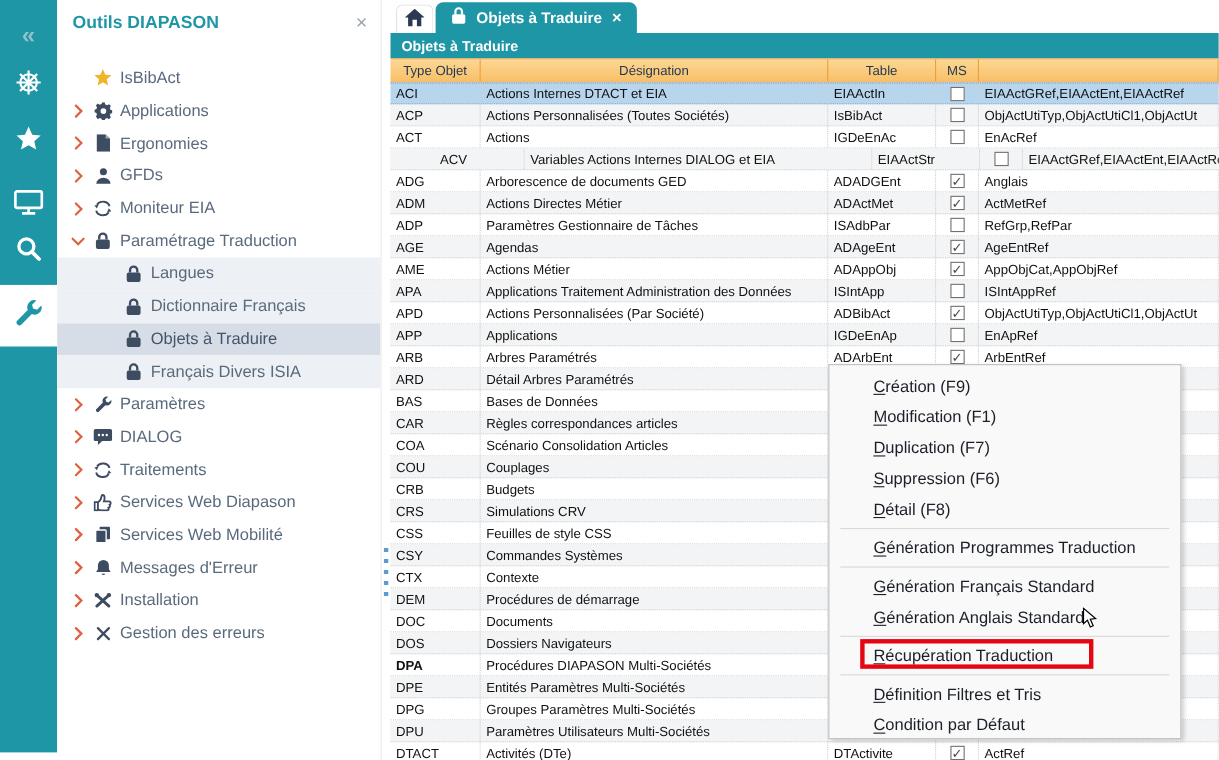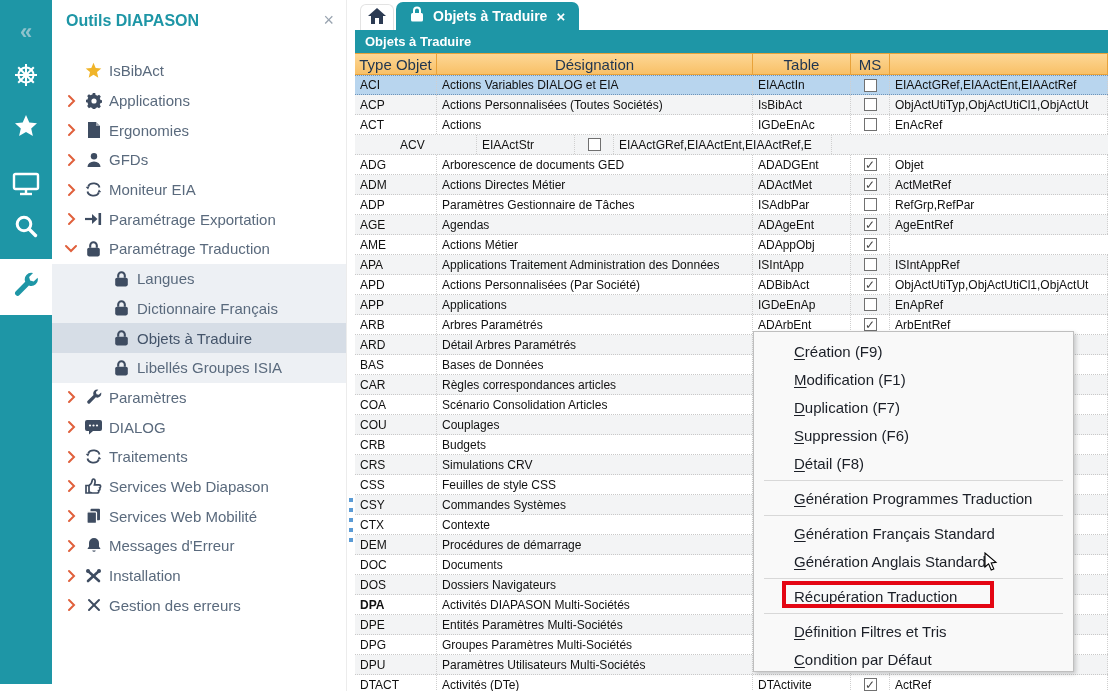--- a/index.html
+++ b/index.html
@@ -41,21 +41,21 @@
     border-radius:7px 7px 0 0;display:flex;align-items:center;padding:0 14px;gap:9px;}
   .tab-label{color:#fff;font-size:14px;font-weight:bold;white-space:nowrap;}
   .tab-close{color:#fff;font-size:15px;font-weight:bold;line-height:1;}
   .viewbar{position:absolute;left:0;top:30px;width:753px;height:23px;background:#1E96A6;
     display:flex;align-items:center;}
   .view-title{color:#fff;font-size:13px;font-weight:bold;margin-left:10px;}
   
   .grid{position:absolute;left:0;top:53px;width:753px;}
   .grid-header{display:flex;height:22px;background:linear-gradient(#FDD795,#F8C067);
     border-top:1px solid #E8A23A;border-bottom:1px solid #E8A23A;box-sizing:border-box;}
-  .gh-cell{box-sizing:border-box;border-right:1px solid #E8A23A;color:#1F3550;font-size:15px;
+  .gh-cell{box-sizing:border-box;border-right:1px solid #E8A23A;color:#1F3550;font-size:12px;
     display:flex;align-items:center;justify-content:center;flex:none;overflow:hidden;}
   .grid-body{position:relative;}
   .grid-row{display:flex;height:20px;box-sizing:border-box;border-bottom:1px dotted #C9C9C9;background:#fff;}
   .grid-row.alt{background:#F3F4F5;}
   .grid-row.selected{background:#B8D5EE;border-top:1px dotted #6F94B8;border-bottom:1px dotted #6F94B8;}
   .g-cell{box-sizing:border-box;border-right:1px dotted #CFCFCF;color:#111;font-size:12px;
     display:flex;align-items:center;flex:none;overflow:hidden;white-space:nowrap;padding-left:5px;}
   .g-cell.center{justify-content:center;padding-left:0;}
   .chk{width:13px;height:13px;border:1px solid #707070;background:#fff;box-sizing:border-box;
     display:flex;align-items:center;justify-content:center;font-size:12px;color:#4A4A4A;line-height:1;}
@@ -185,35 +185,20 @@
               <path d="M14.5 5.5 A6 5 0 0 0 3.2 4.1"></path>
             </g>
             <path d="M0.8 4.9 L4.6 4.1 L3.1 7.6 Z" fill="#3E4C61"></path>
             <path d="M16.2 10.1 L12.4 10.9 L13.9 7.4 Z" fill="#3E4C61"></path>
           </svg>
         </span>
         <span class="tlabel">Moniteur EIA</span>
       </div>
       <div class="tree-item">
         <span class="chev">
-          <svg width="9" height="14" viewBox="0 0 9 14">
-            <polyline points="2,2 7,7 2,12" fill="none" stroke="#E0603C" stroke-width="2" stroke-linecap="round"></polyline>
-          </svg>
-        </span>
-        <span class="ticon">
-          <svg width="17" height="14" viewBox="0 0 17 14">
-            <line x1="0" y1="7" x2="9" y2="7" stroke="#3E4C61" stroke-width="2.2"></line>
-            <path d="M7 2 L12.5 7 L7 12 Z" fill="#3E4C61"></path>
-            <rect x="13.5" y="1" width="2.6" height="12" fill="#3E4C61"></rect>
-          </svg>
-        </span>
-        <span class="tlabel">Paramétrage Exportation</span>
-      </div>
-      <div class="tree-item">
-        <span class="chev">
           <svg width="14" height="9" viewBox="0 0 14 9">
             <polyline points="2,2 7,7 12,2" fill="none" stroke="#E0603C" stroke-width="2" stroke-linecap="round"></polyline>
           </svg>
         </span>
         <span class="ticon">
           <svg width="15" height="16" viewBox="0 0 15 16">
             <rect x="1.2" y="6.8" width="12.6" height="8.6" rx="1.8" fill="#3E4C61"></rect>
             <path d="M4.2 6.8 V4.6 a3.3 3.3 0 0 1 6.6 0 V6.8" fill="none" stroke="#3E4C61" stroke-width="2.1"></path>
           </svg>
         </span>
@@ -250,21 +235,21 @@
         <span class="tlabel">Objets à Traduire</span>
       </div>
       <div class="tree-item lv1 group">
         <span class="chev"></span>
         <span class="ticon">
           <svg width="15" height="16" viewBox="0 0 15 16">
             <rect x="1.2" y="6.8" width="12.6" height="8.6" rx="1.8" fill="#3E4C61"></rect>
             <path d="M4.2 6.8 V4.6 a3.3 3.3 0 0 1 6.6 0 V6.8" fill="none" stroke="#3E4C61" stroke-width="2.1"></path>
           </svg>
         </span>
-        <span class="tlabel">Libellés Groupes ISIA</span>
+        <span class="tlabel">Français Divers ISIA</span>
       </div>
       <div class="tree-item">
         <span class="chev">
           <svg width="9" height="14" viewBox="0 0 9 14">
             <polyline points="2,2 7,7 2,12" fill="none" stroke="#E0603C" stroke-width="2" stroke-linecap="round"></polyline>
           </svg>
         </span>
         <span class="ticon">
           <svg width="16" height="16" viewBox="0 0 24 24">
             <path d="M22.7 5.3a6 6 0 0 1-8 7.2L6 21.2a2.4 2.4 0 0 1-3.4-3.4L11.3 9a6 6 0 0 1 7.2-8l-3.6 3.6.9 3.3 3.3.9z" fill="#3E4C61"></path>
@@ -414,21 +399,21 @@
     <div class="grid-header" id="gridHeader">
         <div class="gh-cell" style="width: 82px;">Type Objet</div>
         <div class="gh-cell" style="width: 316px;">Désignation</div>
         <div class="gh-cell" style="width: 98px;">Table</div>
         <div class="gh-cell" style="width: 39px;">MS</div>
         <div class="gh-cell" style="width: 218px;"></div>
       </div>
     <div class="grid-body" id="gridBody">
         <div class="grid-row selected">
           <div class="g-cell" style="width: 82px;">ACI</div>
-          <div class="g-cell" style="width: 316px;">Actions Variables DIALOG et EIA</div>
+          <div class="g-cell" style="width: 316px;">Actions Internes DTACT et EIA</div>
           <div class="g-cell" style="width: 98px;">EIAActIn</div>
           <div class="g-cell center" style="width: 39px;">
             <span class="chk"></span>
           </div>
           <div class="g-cell" style="width: 218px;">EIAActGRef,EIAActEnt,EIAActRef</div>
         </div>
         <div class="grid-row alt">
           <div class="g-cell" style="width: 82px;">ACP</div>
           <div class="g-cell" style="width: 316px;">Actions Personnalisées (Toutes Sociétés)</div>
           <div class="g-cell" style="width: 98px;">IsBibAct</div>
@@ -441,34 +426,35 @@
           <div class="g-cell" style="width: 82px;">ACT</div>
           <div class="g-cell" style="width: 316px;">Actions</div>
           <div class="g-cell" style="width: 98px;">IGDeEnAc</div>
           <div class="g-cell center" style="width: 39px;">
             <span class="chk"></span>
           </div>
           <div class="g-cell" style="width: 218px;">EnAcRef</div>
         </div>
         <div class="grid-row alt">
           <div class="g-cell" style="width: 82px; margin-left: 40px;">ACV</div>
+          <div class="g-cell" style="width: 316px;">Variables Actions Internes DIALOG et EIA</div>
           <div class="g-cell" style="width: 98px;">EIAActStr</div>
           <div class="g-cell center" style="width: 39px;">
             <span class="chk"></span>
           </div>
           <div class="g-cell" style="width: 218px;">EIAActGRef,EIAActEnt,EIAActRef,E</div>
         </div>
         <div class="grid-row">
           <div class="g-cell" style="width: 82px;">ADG</div>
           <div class="g-cell" style="width: 316px;">Arborescence de documents GED</div>
           <div class="g-cell" style="width: 98px;">ADADGEnt</div>
           <div class="g-cell center" style="width: 39px;">
             <span class="chk">✓</span>
           </div>
-          <div class="g-cell" style="width: 218px;">Objet</div>
+          <div class="g-cell" style="width: 218px;">Anglais</div>
         </div>
         <div class="grid-row alt">
           <div class="g-cell" style="width: 82px;">ADM</div>
           <div class="g-cell" style="width: 316px;">Actions Directes Métier</div>
           <div class="g-cell" style="width: 98px;">ADActMet</div>
           <div class="g-cell center" style="width: 39px;">
             <span class="chk">✓</span>
           </div>
           <div class="g-cell" style="width: 218px;">ActMetRef</div>
         </div>
@@ -490,20 +476,21 @@
           </div>
           <div class="g-cell" style="width: 218px;">AgeEntRef</div>
         </div>
         <div class="grid-row">
           <div class="g-cell" style="width: 82px;">AME</div>
           <div class="g-cell" style="width: 316px;">Actions Métier</div>
           <div class="g-cell" style="width: 98px;">ADAppObj</div>
           <div class="g-cell center" style="width: 39px;">
             <span class="chk">✓</span>
           </div>
+          <div class="g-cell" style="width: 218px;">AppObjCat,AppObjRef</div>
         </div>
         <div class="grid-row alt">
           <div class="g-cell" style="width: 82px;">APA</div>
           <div class="g-cell" style="width: 316px;">Applications Traitement Administration des Données</div>
           <div class="g-cell" style="width: 98px;">ISIntApp</div>
           <div class="g-cell center" style="width: 39px;">
             <span class="chk"></span>
           </div>
           <div class="g-cell" style="width: 218px;">ISIntAppRef</div>
         </div>
@@ -620,21 +607,21 @@
         </div>
         <div class="grid-row alt">
           <div class="g-cell" style="width: 82px;">DOS</div>
           <div class="g-cell" style="width: 316px;">Dossiers Navigateurs</div>
           <div class="g-cell" style="width: 98px;"></div>
           <div class="g-cell center" style="width: 39px;"></div>
           <div class="g-cell" style="width: 218px;"></div>
         </div>
         <div class="grid-row">
           <div class="g-cell" style="width: 82px; font-weight: bold;">DPA</div>
-          <div class="g-cell" style="width: 316px;">Activités DIAPASON Multi-Sociétés</div>
+          <div class="g-cell" style="width: 316px;">Procédures DIAPASON Multi-Sociétés</div>
           <div class="g-cell" style="width: 98px;"></div>
           <div class="g-cell center" style="width: 39px;"></div>
           <div class="g-cell" style="width: 218px;"></div>
         </div>
         <div class="grid-row alt">
           <div class="g-cell" style="width: 82px;">DPE</div>
           <div class="g-cell" style="width: 316px;">Entités Paramètres Multi-Sociétés</div>
           <div class="g-cell" style="width: 98px;"></div>
           <div class="g-cell center" style="width: 39px;"></div>
           <div class="g-cell" style="width: 218px;"></div>

